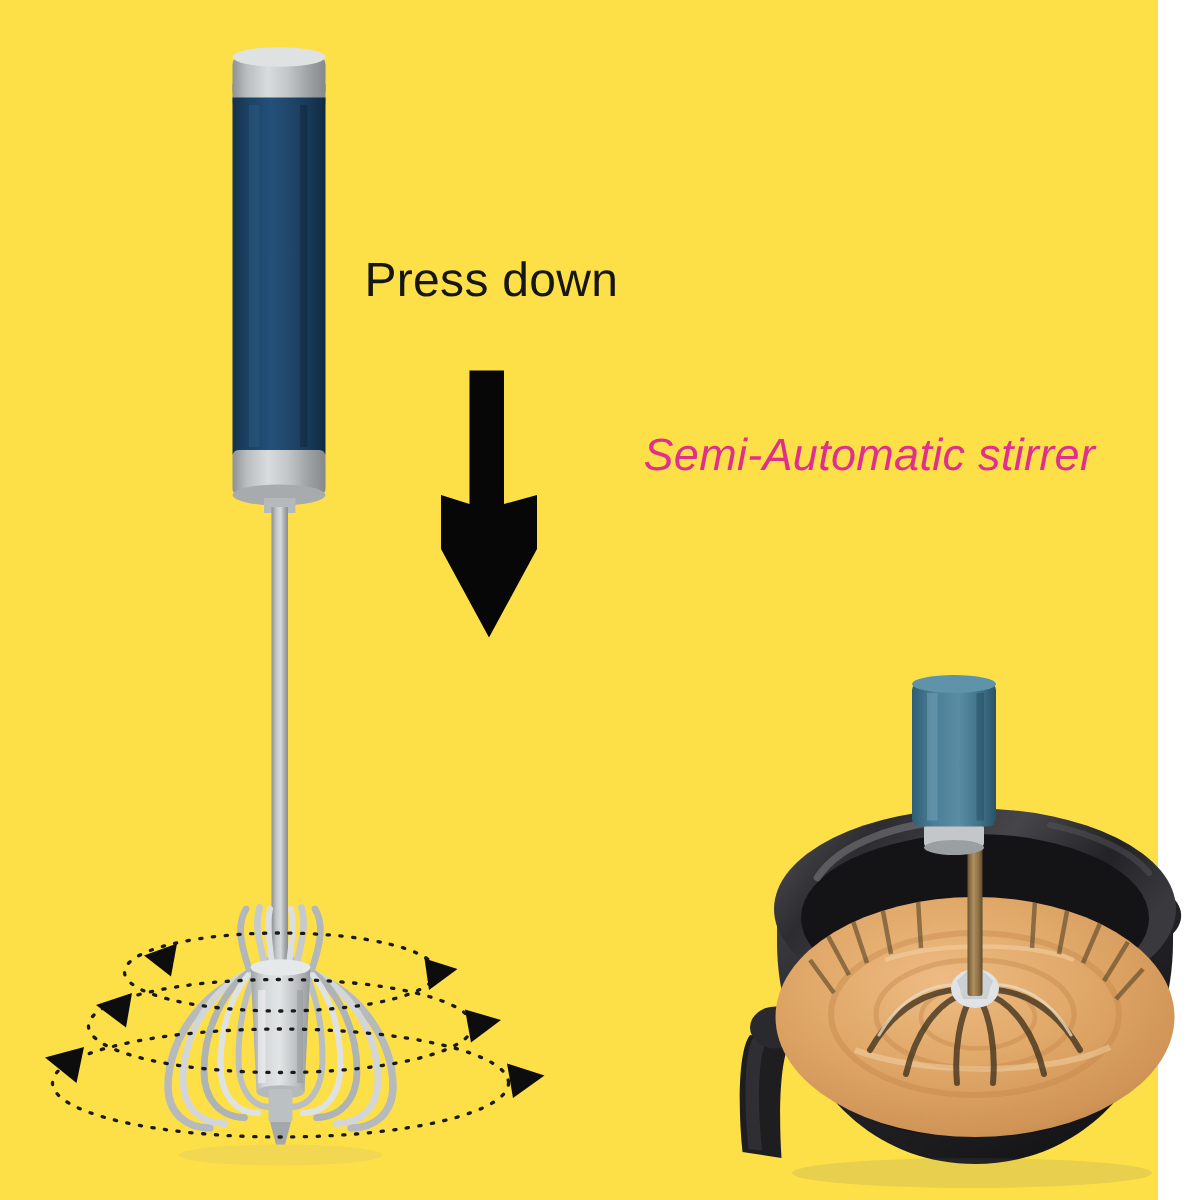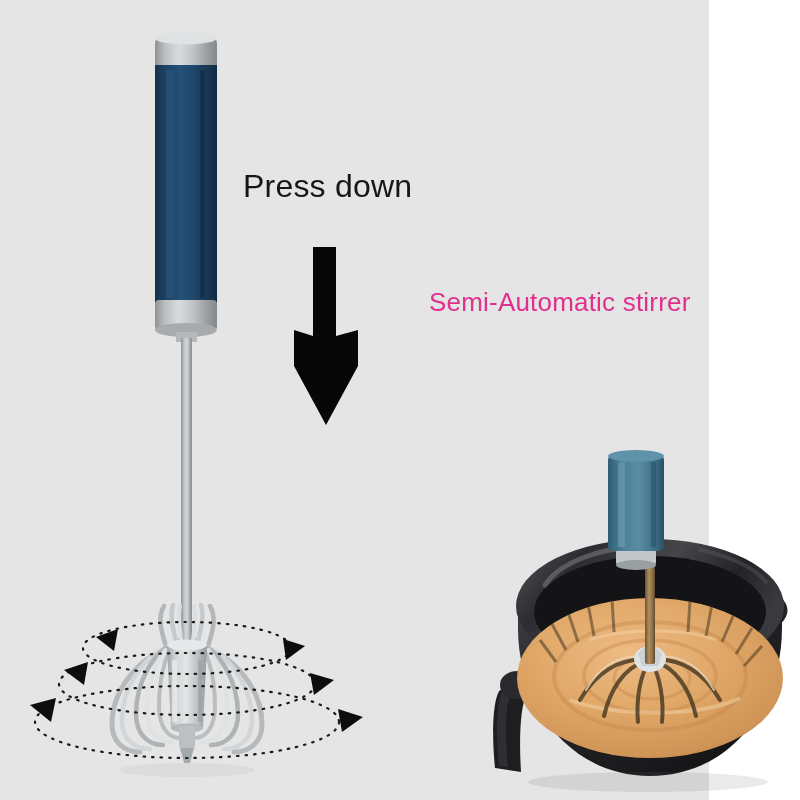--- a/index.html
+++ b/index.html
@@ -4,36 +4,37 @@
 <title>Semi-Automatic Stirrer</title>
 <style>
   html,body{margin:0;padding:0;}
   body{
     width:800px;height:800px;
     background:#ffffff;
     font-family:"Liberation Sans", sans-serif;
     overflow:hidden;
     position:relative;
   }
-  #stage{position:absolute;left:0;top:0;width:709px;height:800px;background:#e5e5e5;}
+  #stage{position:absolute;left:0;top:0;width:772px;height:800px;background:#fde047;}
 
   
   .txt{position:absolute;white-space:pre;}
 
   #press-down-label{
     left:243px; top:168px;
     font-size:32px;
     color:#161616;
     letter-spacing:.2px;
   }
   #headline{
     left:429px; top:287px;
-    font-size:26px;
+    font-size:30px;
     color:#e0308e;
     letter-spacing:.2px;
+    font-style:italic;
   }
   #rotation-caption{
     left:208px; top:462px;
     font-size:16.5px;
     color:#2b2b2b;
     line-height:21px;
     width:250px;
     white-space:normal;
   }
 

